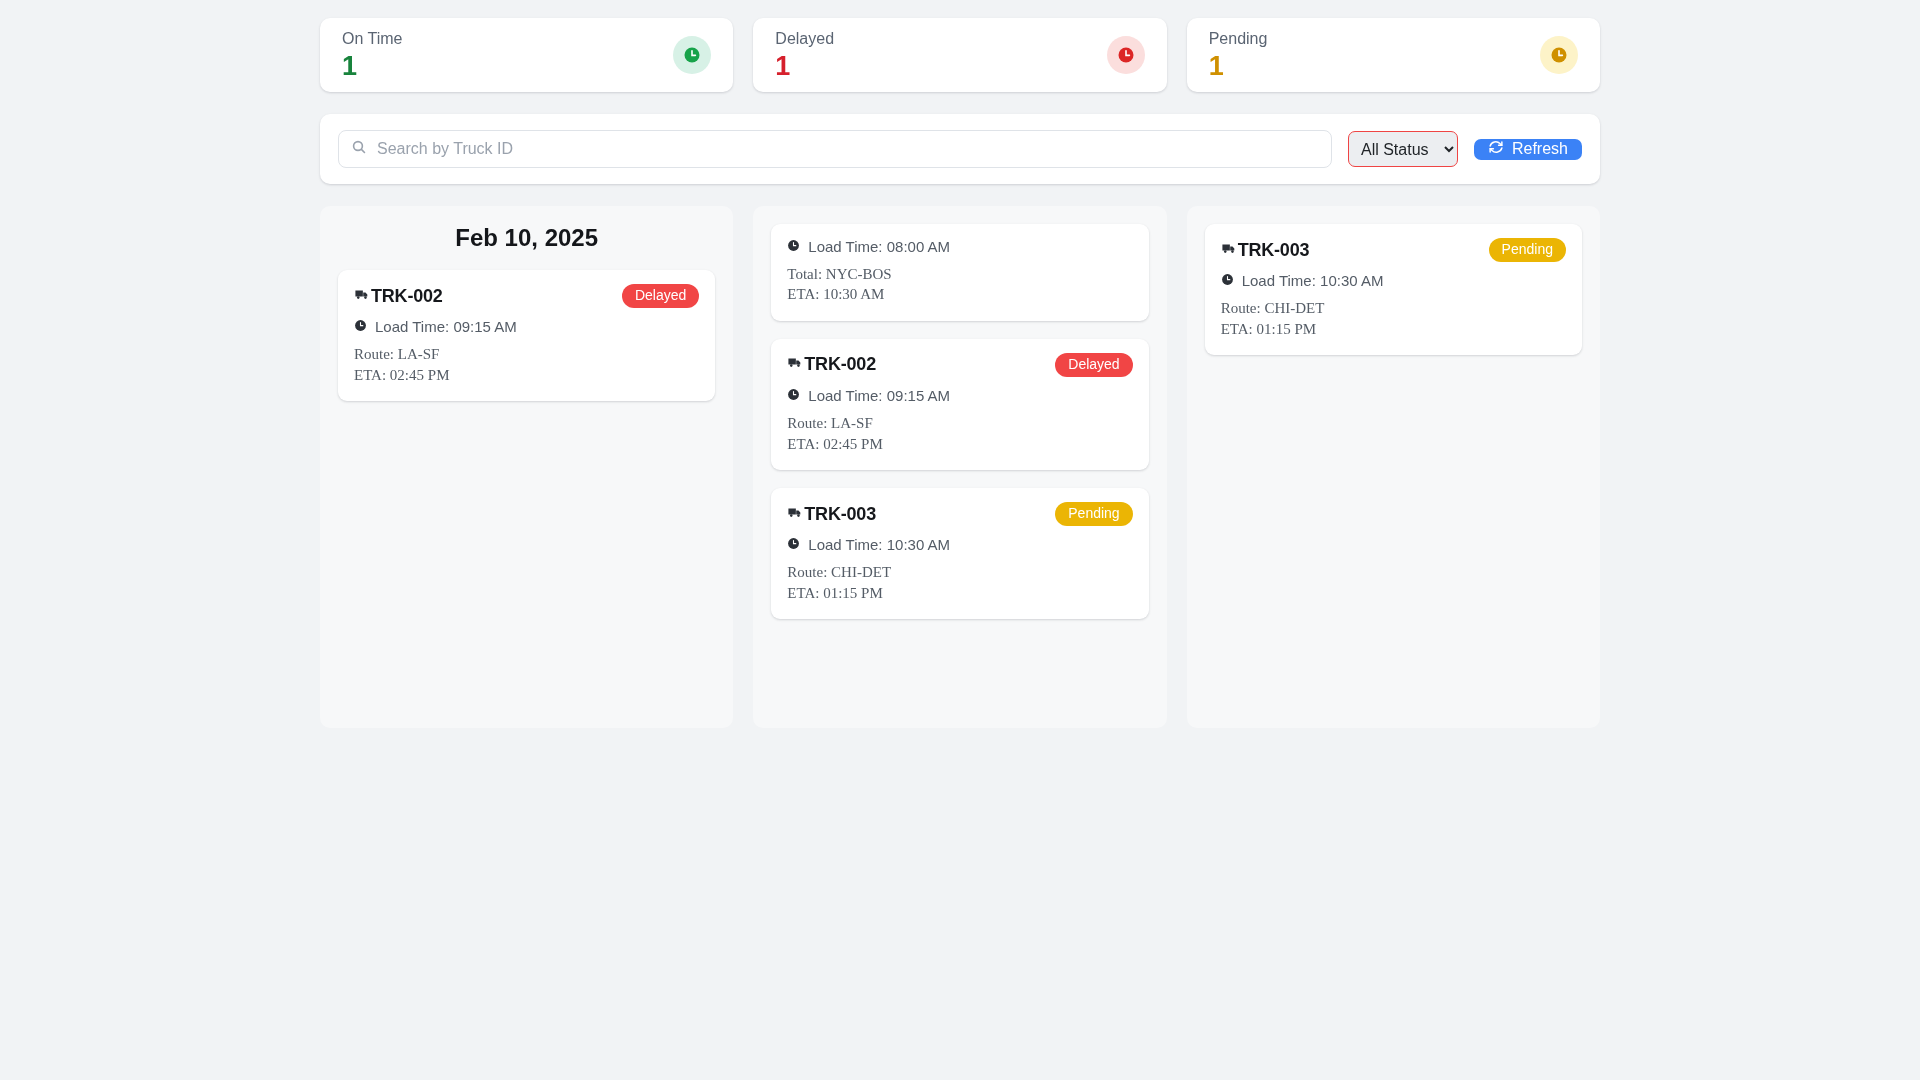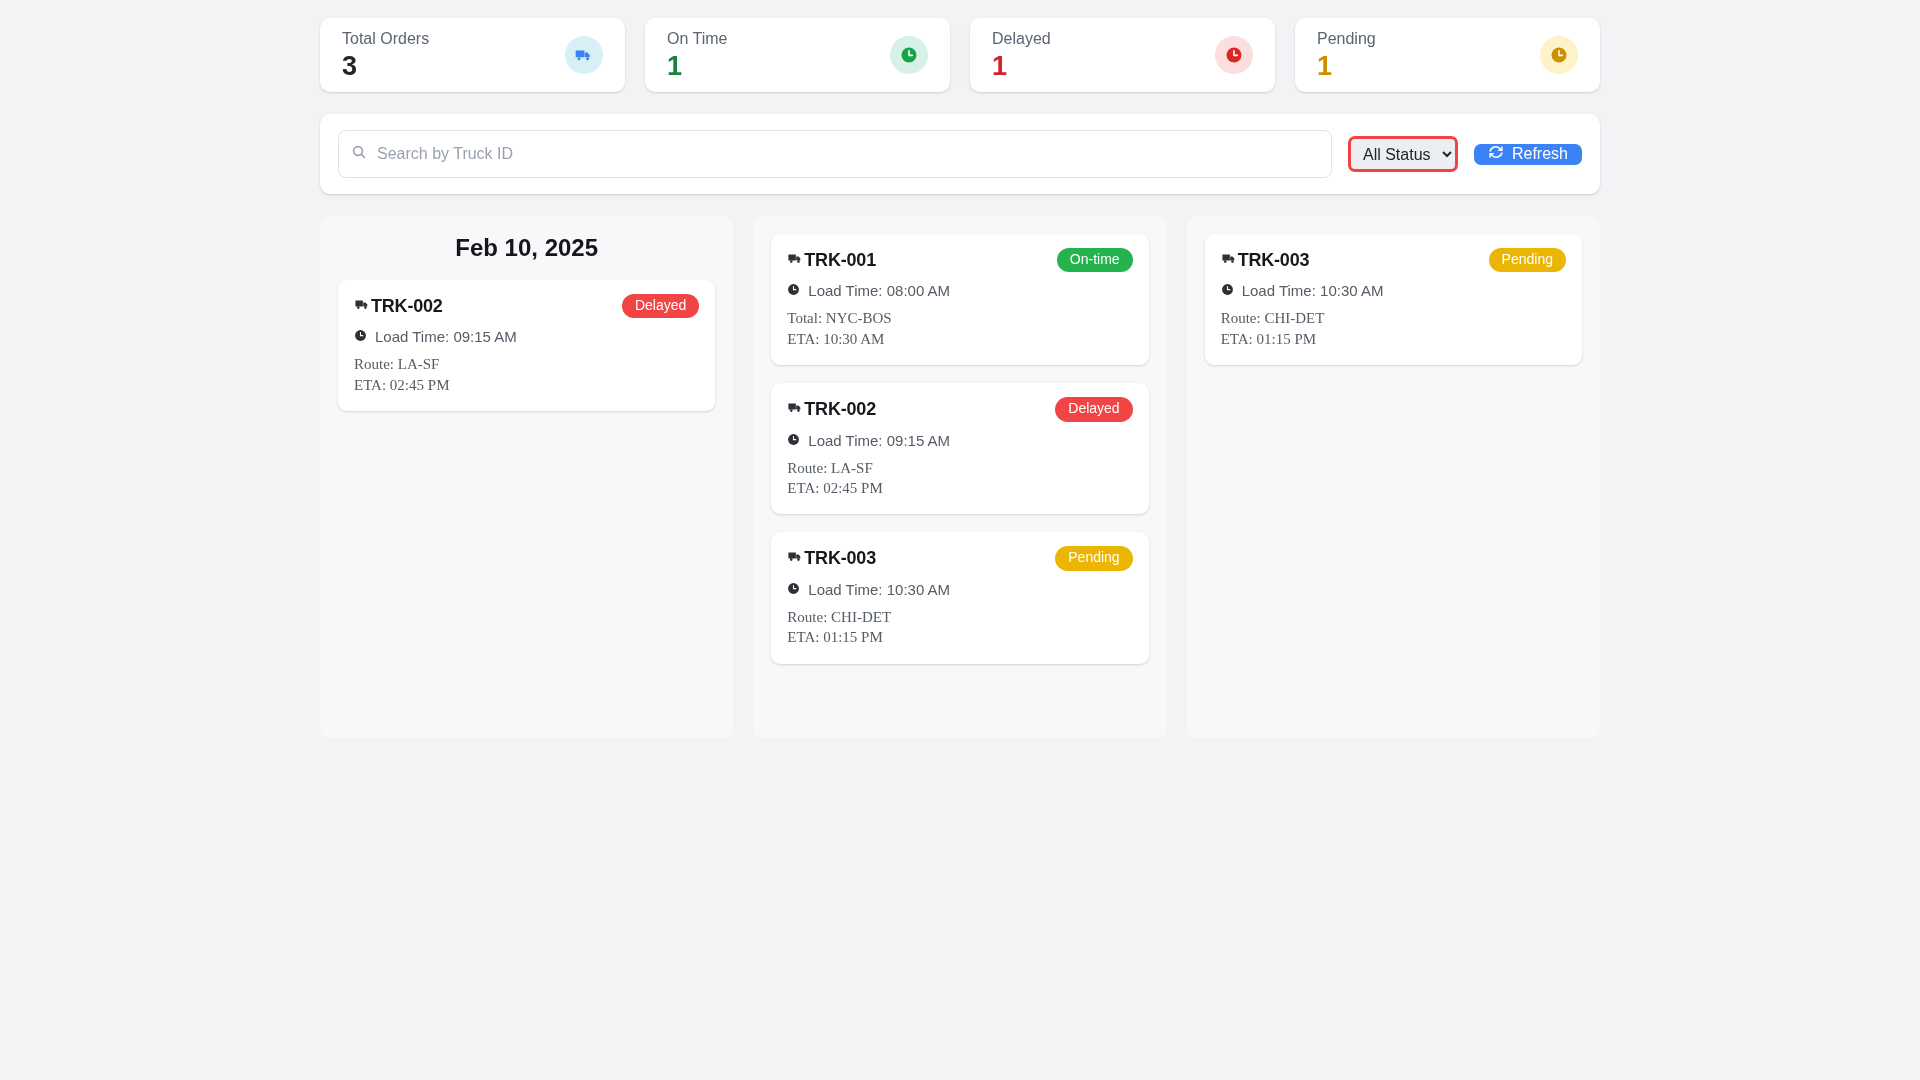--- a/index.html
+++ b/index.html
@@ -74,41 +74,41 @@
     align-items: center;
     gap: 16px;
   }
   .search-wrap {
     flex: 1;
     position: relative;
     display: flex;
     align-items: center;
     border: 1px solid #dfe3e8;
     border-radius: 8px;
-    height: 48px;
+    height: 38px;
     padding: 0 12px;
     background: #fff;
   }
   .search-wrap svg { flex: none; }
   .search-input {
     border: none;
     outline: none;
     flex: 1;
     font-size: 16px;
     font-family: "Liberation Sans", sans-serif;
     color: #343a40;
     margin-left: 10px;
     background: transparent;
   }
   .search-input::placeholder { color: #9aa2ad; }
 
   .status-select {
     height: 36px;
     min-width: 110px;
-    border: 3px solid #ef4444;
+    border: 1px solid #ef4444;
     border-radius: 7px;
     background: #eceef1;
     font-size: 16px;
     font-family: "Liberation Sans", sans-serif;
     color: #212529;
     padding: 0 8px;
     cursor: pointer;
   }
 
   .refresh-btn {
@@ -199,33 +199,20 @@
     font-family: Liberation Serif, serif;
   }
 </style>
 </head>
 <body>
 
 <div class="page">
 
   <div class="stats-row">
 
-    <div class="stat-card">
-      <div class="stat-text">
-        <div class="stat-label">Total Orders</div>
-        <div class="stat-value v-dark">3</div>
-      </div>
-      <div class="stat-icon ic-blue">
-        <svg width="20" height="20" viewBox="0 0 24 24" fill="#3b82f6">
-          <path d="M2 6.5h10.5v8.2H2zM13 9h3.2l2.6 3v2.7H13z"></path>
-          <circle cx="6" cy="16.4" r="1.8"></circle>
-            <circle cx="16.2" cy="16.4" r="1.8"></circle>
-        </svg>
-      </div>
-    </div>
 
     <div class="stat-card">
       <div class="stat-text">
         <div class="stat-label">On Time</div>
         <div class="stat-value v-green">1</div>
       </div>
       <div class="stat-icon ic-green">
         <svg width="20" height="20" viewBox="0 0 24 24">
           <circle cx="12" cy="12" r="9" fill="#17a34a"></circle>
           <path d="M12 6.8v5.6h4.1" stroke="#ffffff" stroke-width="1.9" fill="none" stroke-linecap="round"></path>
@@ -318,33 +305,20 @@
           <span>Load Time: 09:15 AM</span>
         </div>
         <div class="meta-line">Route: LA-SF</div>
         <div class="meta-line">ETA: 02:45 PM</div>
       </div>
     </div>
 
     <div class="column">
 
       <div class="truck-card">
-        <div class="truck-head">
-          <div class="truck-id-wrap">
-            <span>
-              <svg width="17" height="17" viewBox="0 0 24 24" fill="#2c3138">
-                <path d="M2 6.5h10.5v8.2H2zM13 9h3.2l2.6 3v2.7H13z"></path>
-                <circle cx="6" cy="16.4" r="1.8"></circle>
-                  <circle cx="16.2" cy="16.4" r="1.8"></circle>
-              </svg>
-            </span>
-            <span class="truck-id">TRK-001</span>
-          </div>
-          <span class="badge b-ontime">On-time</span>
-        </div>
         <div class="load-row">
           <span>
             <svg width="13" height="13" viewBox="0 0 24 24">
               <circle cx="12" cy="12" r="10" fill="#2c3138"></circle>
               <path d="M12 6.4v5.9h4.3" stroke="#ffffff" stroke-width="2" fill="none" stroke-linecap="round"></path>
             </svg>
           </span>
           <span>Load Time: 08:00 AM</span>
         </div>
         <div class="meta-line">Total: NYC-BOS</div>

